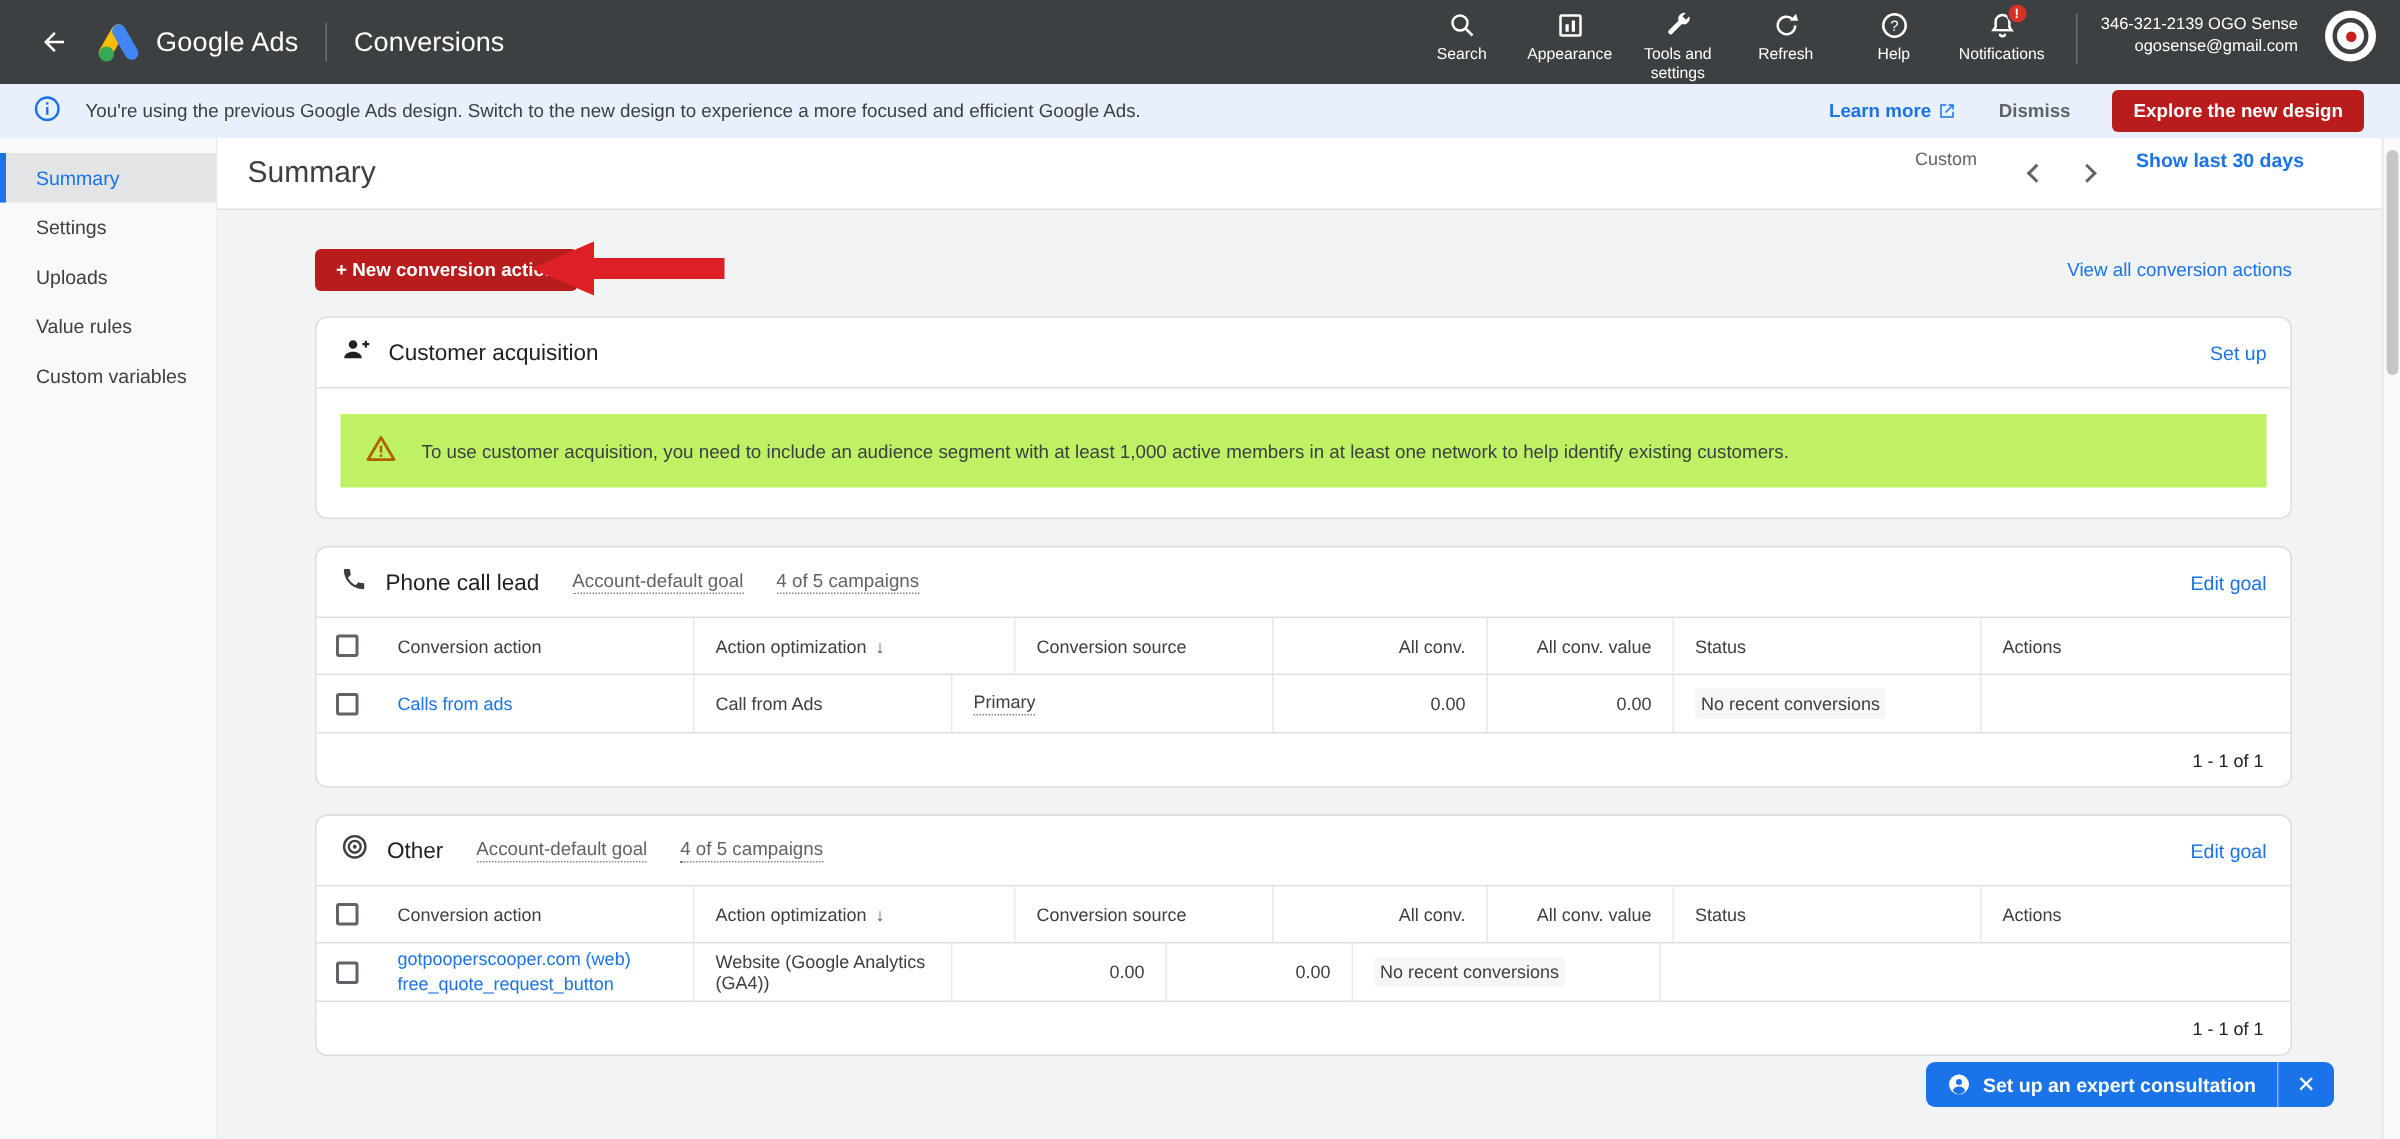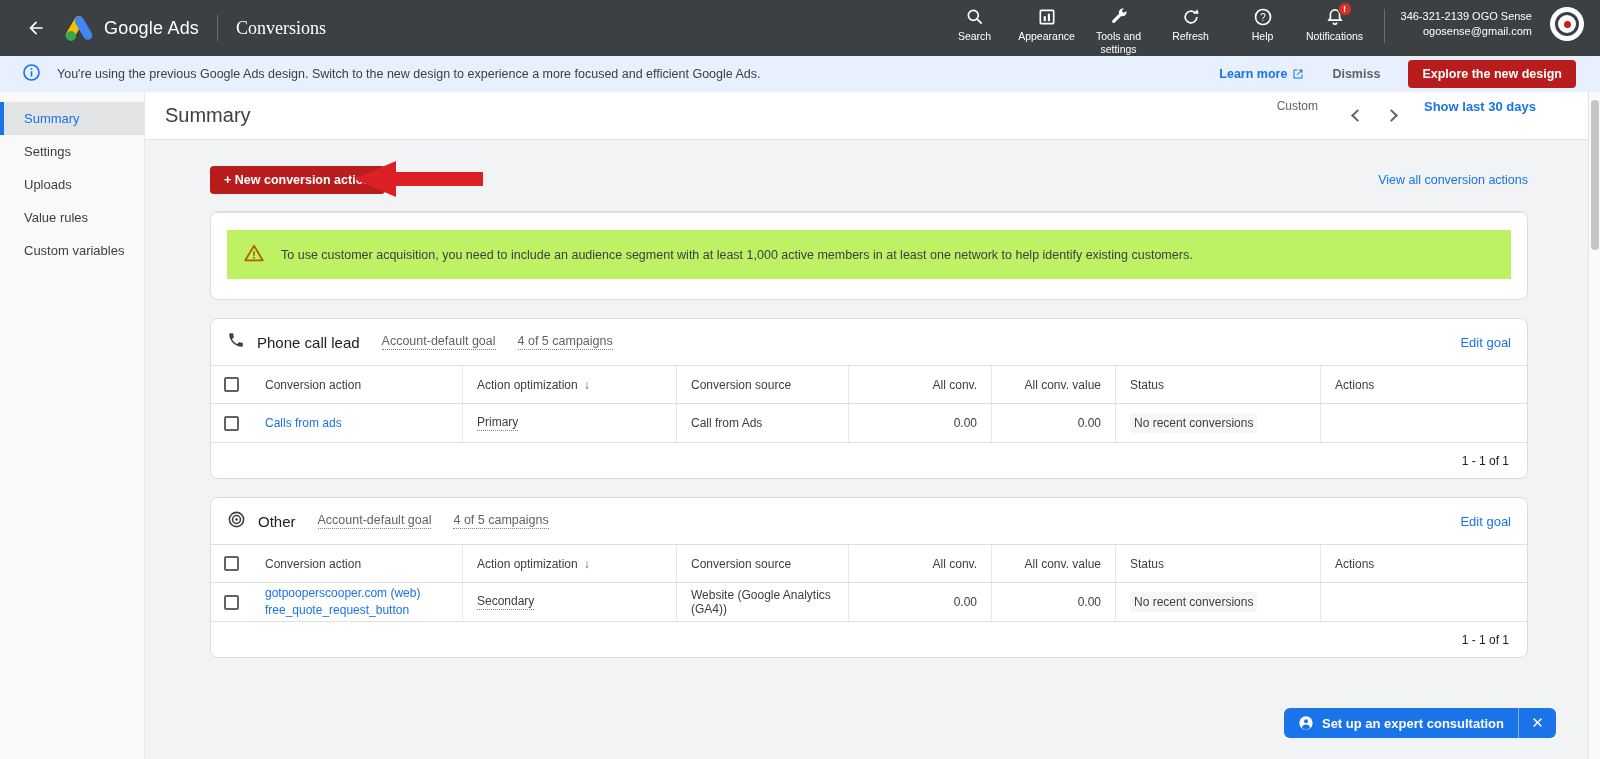--- a/index.html
+++ b/index.html
@@ -10,21 +10,21 @@
   .topbar { height:56px; background:#3c4043; display:flex; align-items:center; color:#fff; padding:0 8px 0 18px; }
   .back-btn { width:36px; height:36px; display:flex; align-items:center; justify-content:center; cursor:pointer; }
   .logo { display:flex; align-items:center; margin-left:10px; gap:10px; }
   .ads-mark { position:relative; width:30px; height:26px; }
   .ads-mark .bar { position:absolute; width:9px; height:26px; border-radius:5px; }
   .ads-mark .yellow { background:#fbbc04; left:6px; top:0; transform:rotate(30deg); }
   .ads-mark .blue { background:#4285f4; left:15px; top:0; transform:rotate(-30deg); }
   .ads-mark .green { background:#34a853; width:10px; height:10px; border-radius:50%; left:2px; top:16px; position:absolute; }
   .brand { font-size:18px; letter-spacing:.2px; }
   .tb-divider { width:1px; height:26px; background:#6b6f73; margin:0 18px; }
-  .page-name { font-size:18px;font-family:Liberation Serif, serif; }
+  .page-name { font-size:18px; }
   .tb-right { margin-left:auto; display:flex; align-items:flex-start; gap:6px; padding-top:6px; }
   .tb-item { width:66px; display:flex; flex-direction:column; align-items:center; gap:3px; cursor:pointer; position:relative; }
   .tb-item svg { display:block; }
   .tb-label { font-size:10.5px; text-align:center; line-height:1.15; }
   .badge { position:absolute; top:-5px; right:16px; background:#d93025; color:#fff; width:14px; height:14px; border-radius:50%; font-size:9px; font-weight:bold; display:flex; align-items:center; justify-content:center; border:1px solid #3c4043; }
   .tb-divider2 { width:1px; height:34px; background:#6b6f73; margin:2px 10px 0; }
   .account { text-align:right; font-size:11px; line-height:1.35; margin-top:2px; }
   .avatar { width:34px; height:34px; border-radius:50%; background:#fff; margin:0 8px 0 12px; display:flex; align-items:center; justify-content:center; position:relative; cursor:pointer; }
   .avatar .ring { width:24px; height:24px; border-radius:50%; border:3px solid #3c4043; display:flex; align-items:center; justify-content:center; }
   .avatar .dot { width:7px; height:7px; border-radius:50%; background:#c5221f; }
@@ -247,20 +247,30 @@
         <div class="action-row">
           <button class="btn-primary">+ New conversion action</button>
           <div class="red-arrow">
             <div class="head"></div>
               <div class="tail"></div>
           </div>
           <span class="link view-all">View all conversion actions</span>
         </div>
 
         <div class="card">
+          <div class="card-head">
+            <span><svg width="20" height="20" viewBox="0 0 24 24">
+                  <circle cx="10" cy="8" r="3.4" fill="#202124"></circle>
+                  <path d="M3 19c0-3.4 3.1-5.3 7-5.3s7 1.9 7 5.3z" fill="#202124"></path>
+                  <rect x="17.5" y="6.8" width="5.5" height="1.8" fill="#202124"></rect>
+                  <rect x="19.4" y="5" width="1.8" height="5.5" fill="#202124"></rect>
+                </svg></span>
+            <span class="card-title">Customer acquisition</span>
+            <span class="link head-link">Set up</span>
+          </div>
           <div class="hr"></div>
           <div class="warn-strip">
             <span><svg width="22" height="22" viewBox="0 0 24 24">
                   <path d="M12 4 2.5 20h19z" fill="none" stroke="#b06000" stroke-width="2" stroke-linejoin="round"></path>
                   <rect x="11.1" y="10" width="1.8" height="5" fill="#b06000"></rect>
                   <rect x="11.1" y="16.3" width="1.8" height="1.8" fill="#b06000"></rect>
                 </svg></span>
             <span>To use customer acquisition, you need to include an audience segment with at least 1,000 active members in at least one network to help identify existing customers.</span>
           </div>
         </div>
@@ -290,24 +300,24 @@
             <div class="cell c-status">Status</div>
             <div class="cell c-actions">Actions</div>
           </div>
           <div class="tbl-row trow">
             <div class="cell c-check">
                 <div class="checkbox"></div>
               </div>
             <div class="cell c-action">
                 <span class="cell-link">Calls from ads</span>
               </div>
+            <div class="cell c-src">Call from Ads</div>
             <div class="cell c-opt">
                 <span class="dotted">Primary</span>
               </div>
-            <div class="cell c-src">Call from Ads</div>
             <div class="cell c-conv">0.00</div>
             <div class="cell c-val">0.00</div>
             <div class="cell c-status">
                 <span class="status-chip">No recent conversions</span>
               </div>
             <div class="cell c-actions"></div>
           </div>
           <div class="tfoot">1 - 1 of 1</div>
         </div>
 
@@ -338,23 +348,20 @@
             <div class="cell c-status">Status</div>
             <div class="cell c-actions">Actions</div>
           </div>
           <div class="tbl-row trow">
             <div class="cell c-check">
                 <div class="checkbox"></div>
               </div>
             <div class="cell c-action">
                 <span class="cell-link"><span>gotpooperscooper.com (web)</span><br><span>free_quote_request_button</span></span>
               </div>
-            <div class="cell c-opt">
-                <span class="dotted">Secondary</span>
-              </div>
             <div class="cell c-src">Website (Google Analytics (GA4))</div>
             <div class="cell c-conv">0.00</div>
             <div class="cell c-val">0.00</div>
             <div class="cell c-status">
                 <span class="status-chip">No recent conversions</span>
               </div>
             <div class="cell c-actions"></div>
           </div>
           <div class="tfoot">1 - 1 of 1</div>
         </div>

